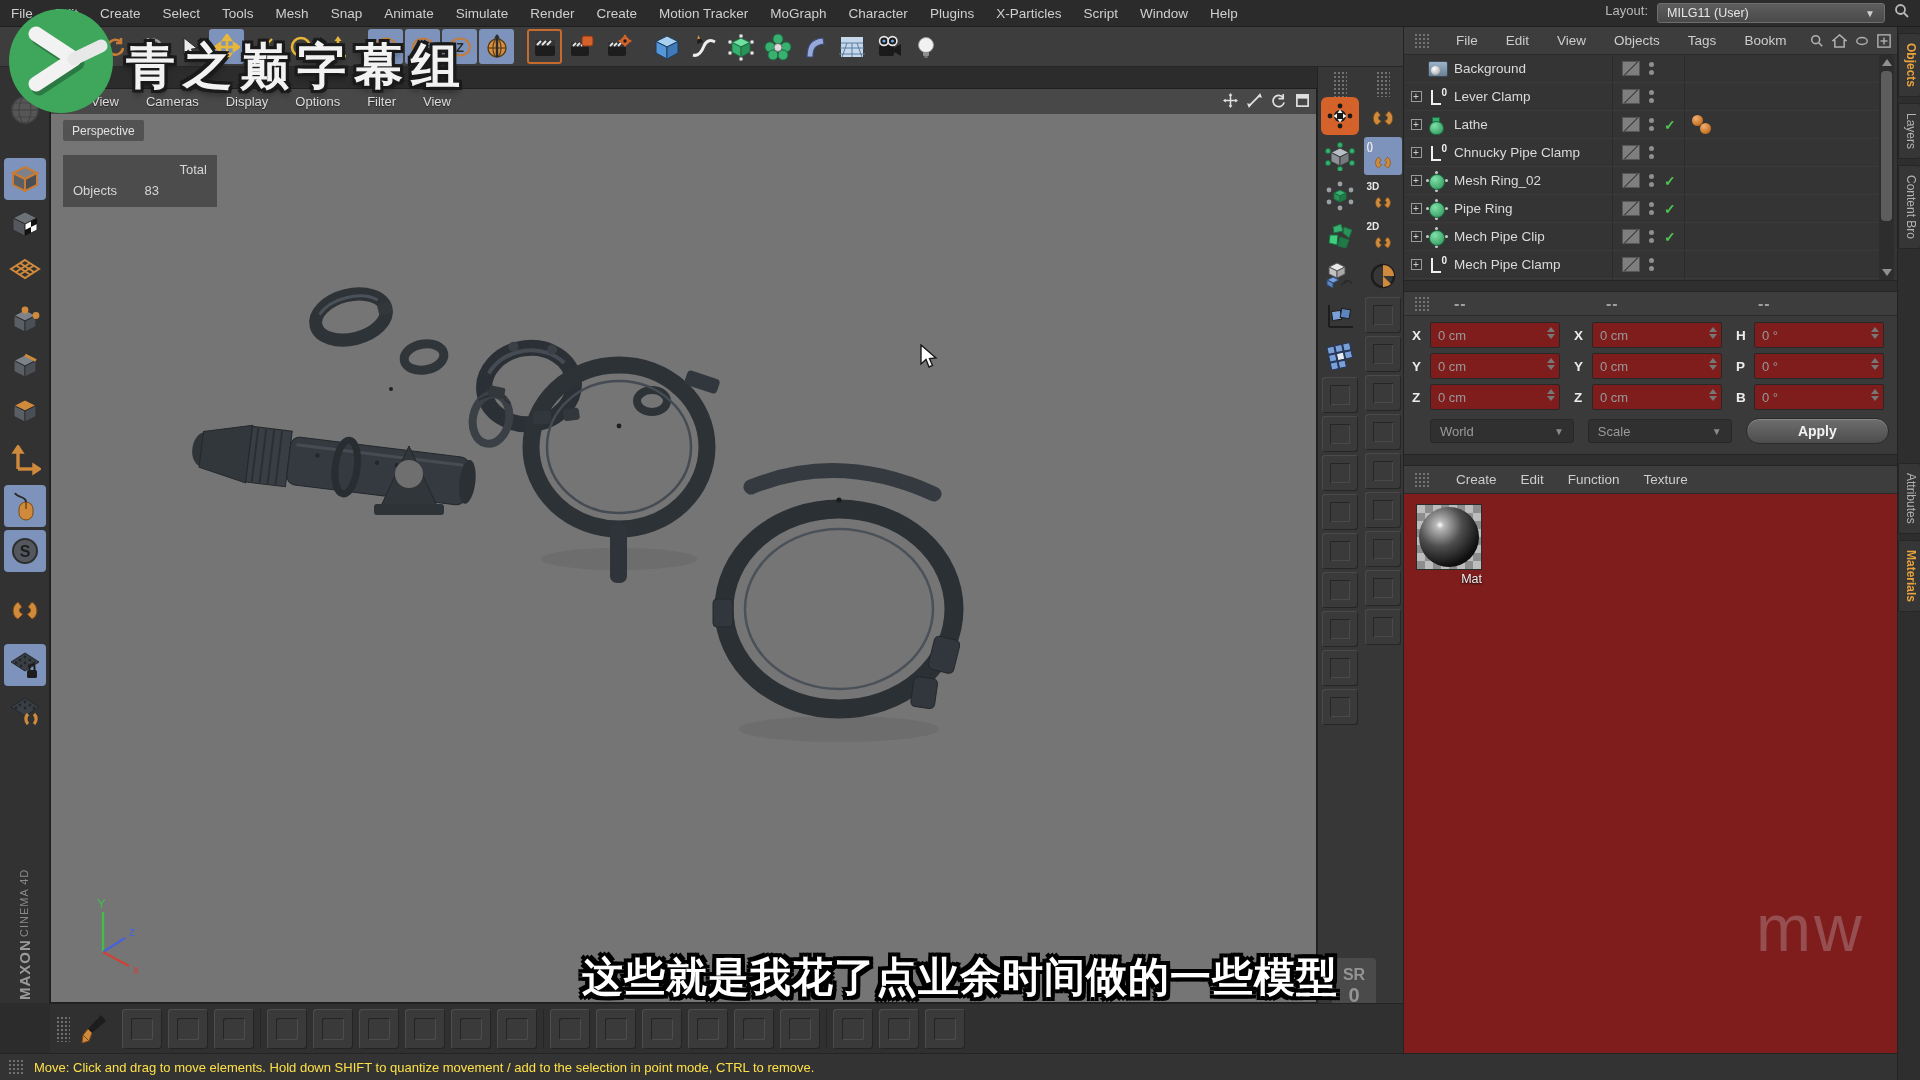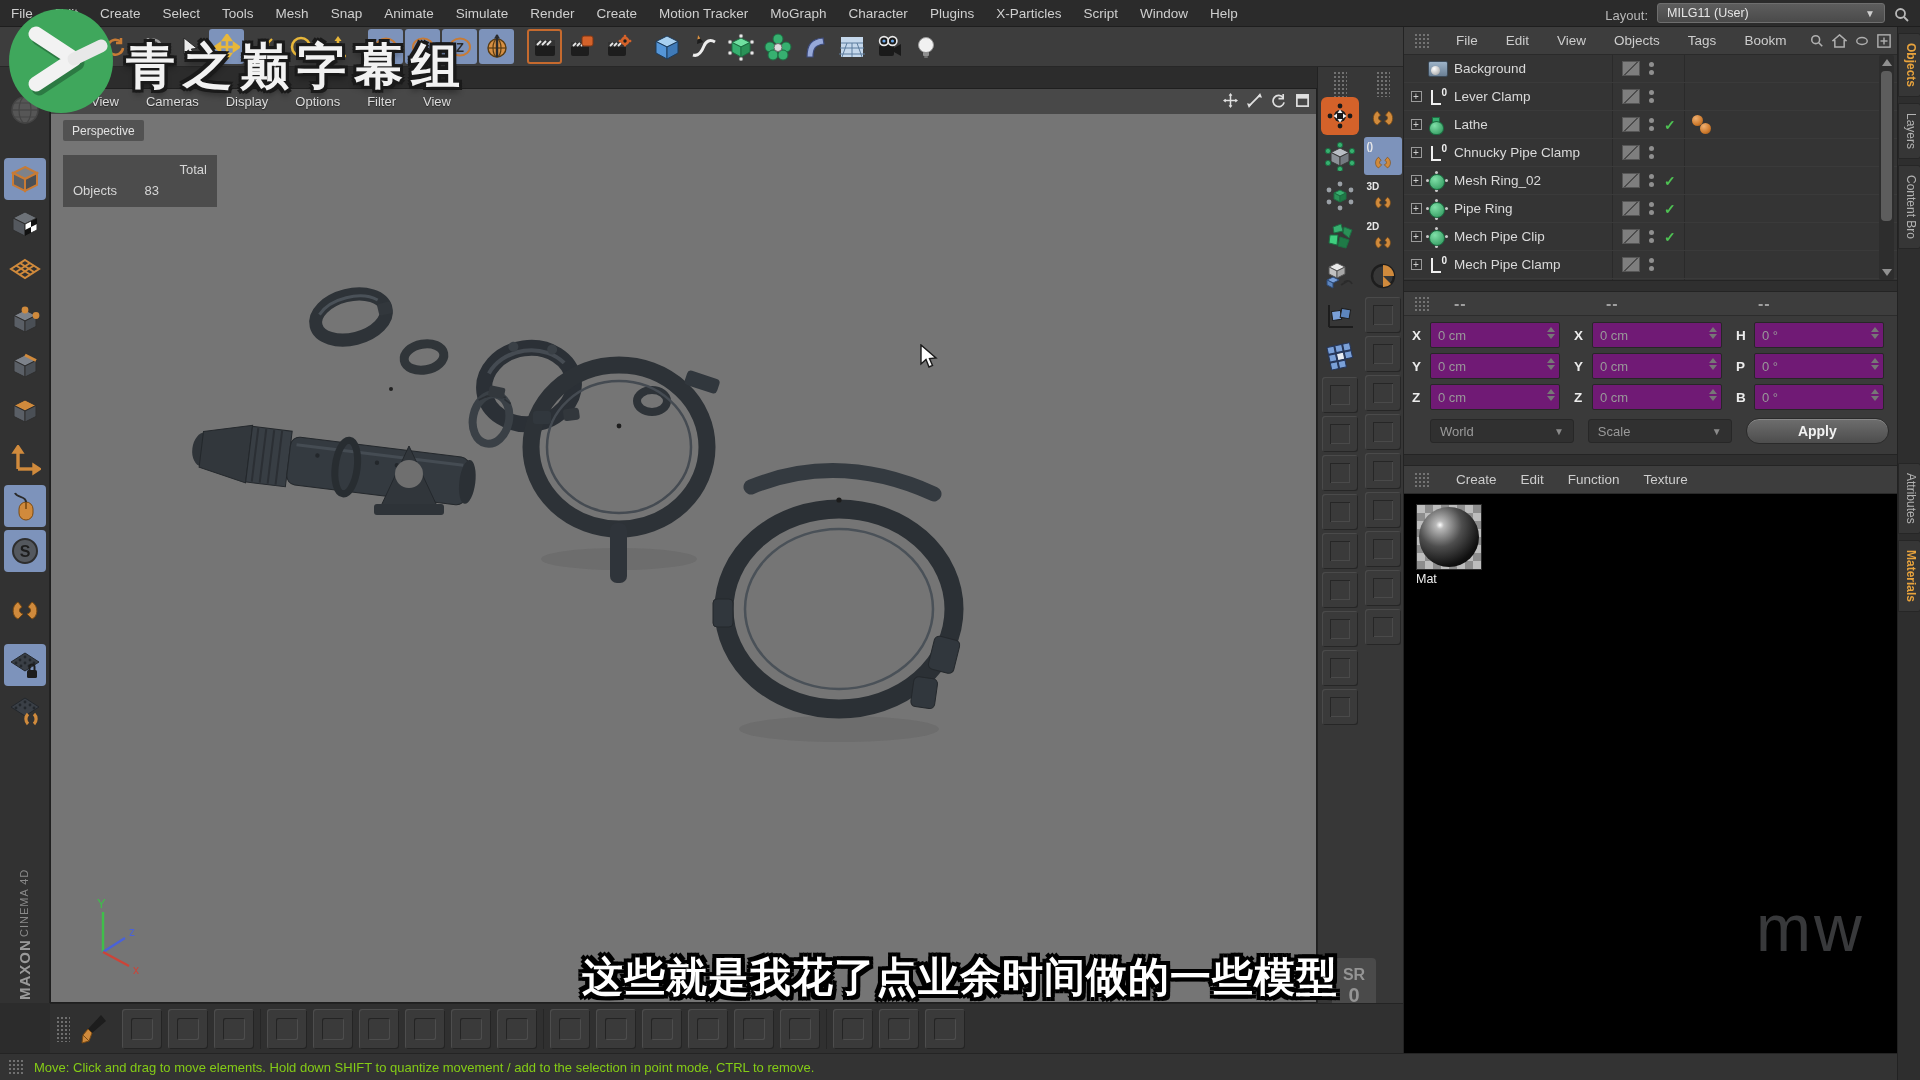--- a/index.html
+++ b/index.html
@@ -14,21 +14,21 @@
   .emb { width:40px; height:40px; border-radius:3px; background:#3a3a3a; position:relative; flex:0 0 auto;
     box-shadow: inset 1px 1px 0 #4d4d4d, inset -1px -1px 0 #242424; }
   .emb::after { content:""; position:absolute; inset:9px; border-radius:2px;
     box-shadow: inset 1px 1px 0 #242424, inset -1px -1px 0 #4d4d4d; }
   .tsep { width:9px; height:34px; flex:0 0 auto; }
 
   
   #menubar { position:absolute; left:0; top:0; width:1920px; height:27px; background:#2b2b2b;
     border-bottom:1px solid #1e1e1e; display:flex; align-items:center; font-size:13.5px; color:#cfcfcf; z-index:20;}
   .menu-item { padding:0 11px; cursor:default; }
-  #layout-area { margin-left:auto; display:flex; align-items:flex-end; gap:9px; padding-right:10px; }
+  #layout-area { margin-left:auto; display:flex; align-items:flex-start; gap:9px; padding-right:10px; }
   #layout-label { color:#b8b8b8; font-size:13px; }
   #layout-select { width:228px; height:20px; background:linear-gradient(#5d5d5d,#4a4a4a); border:1px solid #6e6e6e;
     border-radius:3px; display:flex; align-items:center; padding:0 9px; color:#e6e6e6; font-size:12.5px; }
   #layout-select .caret { margin-left:auto; color:#cfcfcf; font-size:10px; }
 
   
   #toolbar { position:absolute; left:0; top:27px; width:1403px; height:40px; background:#3d3d3d;
     border-bottom:1px solid #272727; display:flex; align-items:center; gap:2px; padding-left:98px; z-index:5;}
   .tbtn { width:35px; height:35px; border-radius:3px; display:flex; align-items:center; justify-content:center; flex:0 0 auto;}
   .tbtn.active { background:#7d93bb; }
@@ -114,34 +114,34 @@
 
   .hsplit { height:12px; background:#2f2f2f; border-top:1px solid #242424; border-bottom:1px solid #242424; }
 
   #coord-header { height:24px; display:flex; align-items:center; gap:6px; padding:0 10px; background:#3d3d3d;
     border-bottom:1px solid #2c2c2c; color:#9f9f9f; font-weight:bold; letter-spacing:1px;}
   #coord-header .hh { width:146px; padding-left:18px; }
   #coord-grid { padding:6px 8px 2px 8px; display:flex; gap:14px; background:#3a3a3a;}
   .coord-col { display:flex; flex-direction:column; gap:5px; width:148px; }
   .coord-row { display:flex; align-items:center; gap:6px; }
   .coord-row .clbl { width:12px; font-weight:bold; color:#ececec; font-size:13.5px;}
-  .cinput { flex:1; height:26px; background:#701a75; border:1px solid #272727; border-radius:2px; color:#999;
+  .cinput { flex:1; height:26px; background:#7f1d1d; border:1px solid #272727; border-radius:2px; color:#999;
     font-size:13px; display:flex; align-items:center; padding:0 7px; position:relative;}
   .cinput .spin { position:absolute; right:4px; top:4px; display:flex; flex-direction:column; gap:2px;}
   .cinput .spin i { width:0; height:0; border-left:4px solid transparent; border-right:4px solid transparent; }
   .cinput .spin i.u { border-bottom:5px solid #777; } .cinput .spin i.d { border-top:5px solid #777; }
   #coord-bottom { display:flex; gap:14px; padding:6px 8px 10px 8px; background:#3a3a3a; align-items:center;}
   .cdrop { width:148px; height:24px; background:#303030; border:1px solid #272727; border-radius:3px; color:#9a9a9a;
     font-size:13px; display:flex; align-items:center; padding:0 9px;}
   .cdrop .caret { margin-left:auto; color:#8a8a8a; font-size:10px;}
   #apply-btn { width:148px; height:26px; border-radius:13px; background:linear-gradient(#6e6e6e,#4d4d4d);
     border:1px solid #2a2a2a; box-shadow: inset 0 1px 0 rgba(255,255,255,.18); color:#f2f2f2; font-weight:bold;
     font-size:14px; display:flex; align-items:center; justify-content:center;}
 
-  #mat-body { position:relative; height:566px; background:#000000; padding:10px 12px;}
+  #mat-body { position:relative; height:566px; background:#7f1d1d; padding:10px 12px;text-align:right;}
   #mat-tile { width:66px; }
   #mat-thumb { width:66px; height:66px; position:relative; border:1px solid #2a2a2a;
     background-image: linear-gradient(45deg,#8d8d8d 25%,transparent 25%,transparent 75%,#8d8d8d 75%),
                       linear-gradient(45deg,#8d8d8d 25%,#bdbdbd 25%,#bdbdbd 75%,#8d8d8d 75%);
     background-size:16px 16px; background-position:0 0, 8px 8px;}
   #mat-thumb .sphere { position:absolute; inset:2px; border-radius:50%;
     background: radial-gradient(circle at 35% 30%, #ffffff 0%, #b9b9b9 7%, #4e4e4e 38%, #101010 72%, #000 100%);}
   #mat-name { margin-top:2px; font-size:12.5px; color:#f0f0f0; text-shadow:0 1px 2px #000;}
   #mw-mark { position:absolute; left:352px; top:396px; font-size:66px; font-weight:300;
     color:rgba(215,220,228,.26); letter-spacing:3px; }
@@ -152,21 +152,21 @@
   #etabs-top { top:6px; } #etabs-bottom { top:436px; }
   .etab { writing-mode:vertical-rl; font-size:12px; color:#b3b3b3; background:#363636; border:1px solid #262626;
     border-radius:0 3px 3px 0; padding:9px 2px; text-align:center;}
   .etab.active { color:#e8a33d; font-weight:bold; }
 
   
   #bottomtools { position:absolute; left:50px; top:1003px; width:1353px; height:50px; background:#303030;
     border-top:1px solid #232323; display:flex; align-items:center; gap:4px; padding-left:6px; z-index:4;}
   #statusbar { position:absolute; left:0; top:1053px; width:1897px; height:27px; background:#333;
     border-top:1px solid #242424; display:flex; align-items:center; gap:10px; padding-left:8px; z-index:7;}
-  #status-text { font-size:13px; color:#84cc16; }
+  #status-text { font-size:13px; color:#fde047; }
 
   
   #wm-logo { position:absolute; left:6px; top:6px; z-index:30; }
   #wm-text { position:absolute; left:126px; top:34px; z-index:30; font-size:49px; font-weight:bold; color:#f2f2f2;
     letter-spacing:8px; text-shadow: -3px -3px 0 #1a1a1a, 3px -3px 0 #1a1a1a, -3px 3px 0 #1a1a1a, 3px 3px 0 #1a1a1a,
       0 -3px 0 #1a1a1a, 0 3px 0 #1a1a1a, -3px 0 0 #1a1a1a, 3px 0 0 #1a1a1a, 0 5px 6px rgba(0,0,0,.45);}
   #subtitle { position:absolute; left:960px; top:950px; transform:translateX(-50%); z-index:40; white-space:nowrap;
     font-size:41px; font-weight:bold; color:#ffffff; letter-spacing:1px;
     text-shadow: -4px -4px 0 #000, 4px -4px 0 #000, -4px 4px 0 #000, 4px 4px 0 #000,
       0 -4px 0 #000, 0 4px 0 #000, -4px 0 0 #000, 4px 0 0 #000; }

